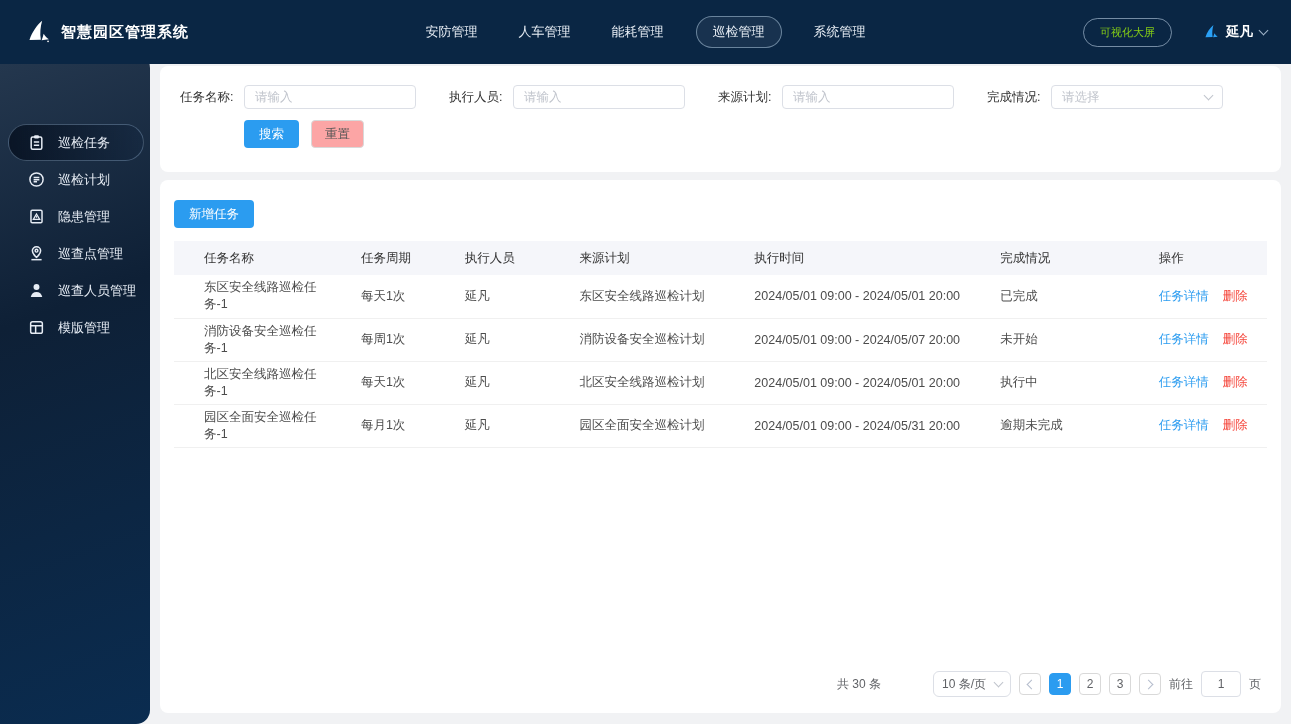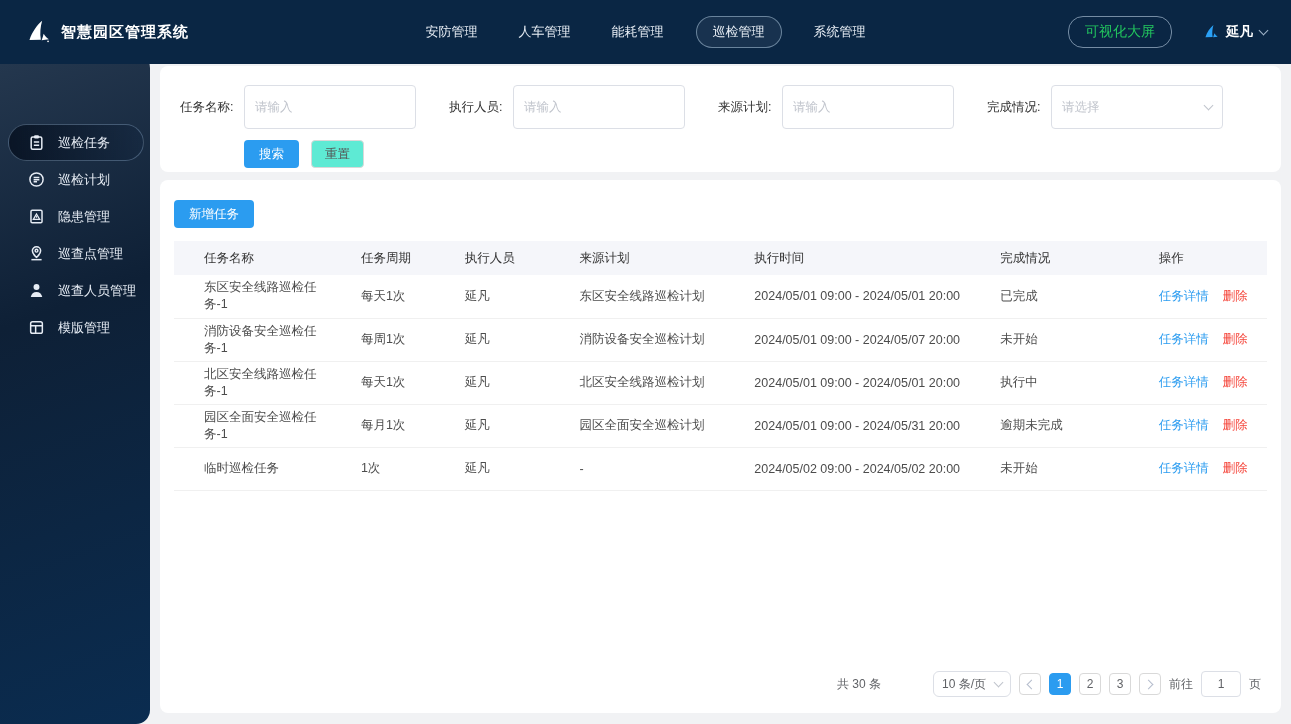--- a/index.html
+++ b/index.html
@@ -11,22 +11,22 @@
     display:flex; align-items:center; padding:0 24px; z-index:10; }
   .brand { display:flex; align-items:center; gap:10px; }
   .brand .logo { width:27px; height:27px; display:inline-flex; }
   .brand-title { color:#fff; font-size:15px; font-weight:bold; letter-spacing:1px; }
   .top-menu { position:absolute; left:50%; transform:translateX(-50%); display:flex;
     align-items:center; gap:23px; }
   .top-item { color:#e8eef5; font-size:13px; font-weight:500; padding:6px 8px; cursor:pointer;
     border:1px solid transparent; border-radius:16px; white-space:nowrap; text-decoration:none; }
   .top-item.active { border-color:rgba(173,198,221,.55); background:rgba(255,255,255,.06); padding:6px 16px; }
   .top-right { margin-left:auto; display:flex; align-items:center; gap:30px; }
-  .screen-btn { background:transparent; border:1px solid rgba(188,208,228,.6); color:#22c55e;
-    font-size:14px; padding:6px 16px; border-radius:15px; cursor:pointer;
+  .screen-btn { background:transparent; border:1px solid rgba(188,208,228,.6); color:#84cc16;
+    font-size:11px; padding:6px 16px; border-radius:15px; cursor:pointer;
     font-family:Liberation Sans, sans-serif; }
   .user { display:flex; align-items:center; gap:7px; color:#fff; font-size:13.5px;
     font-weight:bold; cursor:pointer; }
   .user .avatar { width:17px; height:17px; display:inline-flex; }
   .chev { display:inline-block; width:7px; height:7px; border-right:1.5px solid currentColor;
     border-bottom:1.5px solid currentColor; }
   .chev.down { transform:rotate(45deg); margin-top:-4px; }
   .chev.left { transform:rotate(135deg); margin-left:3px; }
   .chev.right { transform:rotate(-45deg); margin-right:3px; }
   .user .chev { color:#9fb3c8; }
@@ -43,31 +43,31 @@
   .side-icon { width:17px; height:17px; display:inline-flex; flex:0 0 17px; }
 
   
   .main { position:absolute; top:54px; left:150px; right:0; bottom:0; padding:12px 10px 0 10px; }
   .card { background:#fff; border-radius:8px; }
   .filter-card { height:106px; padding:19px 20px; }
   .filter-row { display:flex; align-items:center; }
   .fgroup { display:flex; align-items:center; margin-right:33px; }
   .fgroup label { font-size:12.5px; color:#333; font-weight:500; width:56px; margin-right:8px;
     white-space:nowrap; }
-  .fgroup input, .fake-select { width:172px; height:44px; border:1px solid #dcdfe6;
+  .fgroup input, .fake-select { width:172px; height:24px; border:1px solid #dcdfe6;
     border-radius:4px; padding:0 10px; font-size:12.5px; color:#333; outline:none;
     font-family:inherit; background:#fff; }
   .fgroup input::placeholder { color:#c0c4cc; }
   .fake-select { display:flex; align-items:center; justify-content:space-between;
     color:#c0c4cc; cursor:pointer; }
   .fake-select .chev { color:#c0c4cc; margin-top:-3px; }
   .filter-actions { margin:11px 0 0 64px; display:flex; gap:12px; }
   .btn-primary { background:#2b9cf0; color:#fff; border:none; border-radius:4px; height:28px;
     padding:0 15px; font-size:12.5px; font-weight:500; cursor:pointer; font-family:inherit; }
-  .btn-plain { background:#5eead4; color:#555; border:1px solid #d9d9d9; border-radius:4px;
+  .btn-plain { background:#fca5a5; color:#555; border:1px solid #d9d9d9; border-radius:4px;
     height:28px; padding:0 13px; font-size:12.5px; cursor:pointer; font-family:inherit; }
 
   .table-card { margin-top:8px; height:533px; padding:20px 14px; position:relative; }
   .add-btn { margin-bottom:13px; }
   table { width:100%; border-collapse:collapse; table-layout:fixed; }
   th { background:#f5f6fa; text-align:left; font-weight:500; color:#333; font-size:12.5px;
     height:34px; padding:0 12px; }
   td { height:43px; padding:0 12px; font-size:12.5px; color:#4c4c4c;
     border-bottom:1px solid #f0f0f0; }
   th:first-child, td:first-child { padding-left:30px; }
@@ -272,29 +272,20 @@
         </tr>
         <tr>
           <td>园区全面安全巡检任务-1</td>
           <td>每月1次</td>
           <td>延凡</td>
           <td>园区全面安全巡检计划</td>
           <td>2024/05/01 09:00 - 2024/05/31 20:00</td>
           <td>逾期未完成</td>
           <td><a class="link detail">任务详情</a><a class="link remove">删除</a></td>
         </tr>
-        <tr>
-          <td>临时巡检任务</td>
-          <td>1次</td>
-          <td>延凡</td>
-          <td>-</td>
-          <td>2024/05/02 09:00 - 2024/05/02 20:00</td>
-          <td>未开始</td>
-          <td><a class="link detail">任务详情</a><a class="link remove">删除</a></td>
-        </tr>
       </tbody>
     </table>
 
     
     <div class="pagination">
       <span class="pg-total">共 30 条</span>
       <div class="pg-size">
         <span>10 条/页</span>
         <span class="chev down"></span>
       </div>

